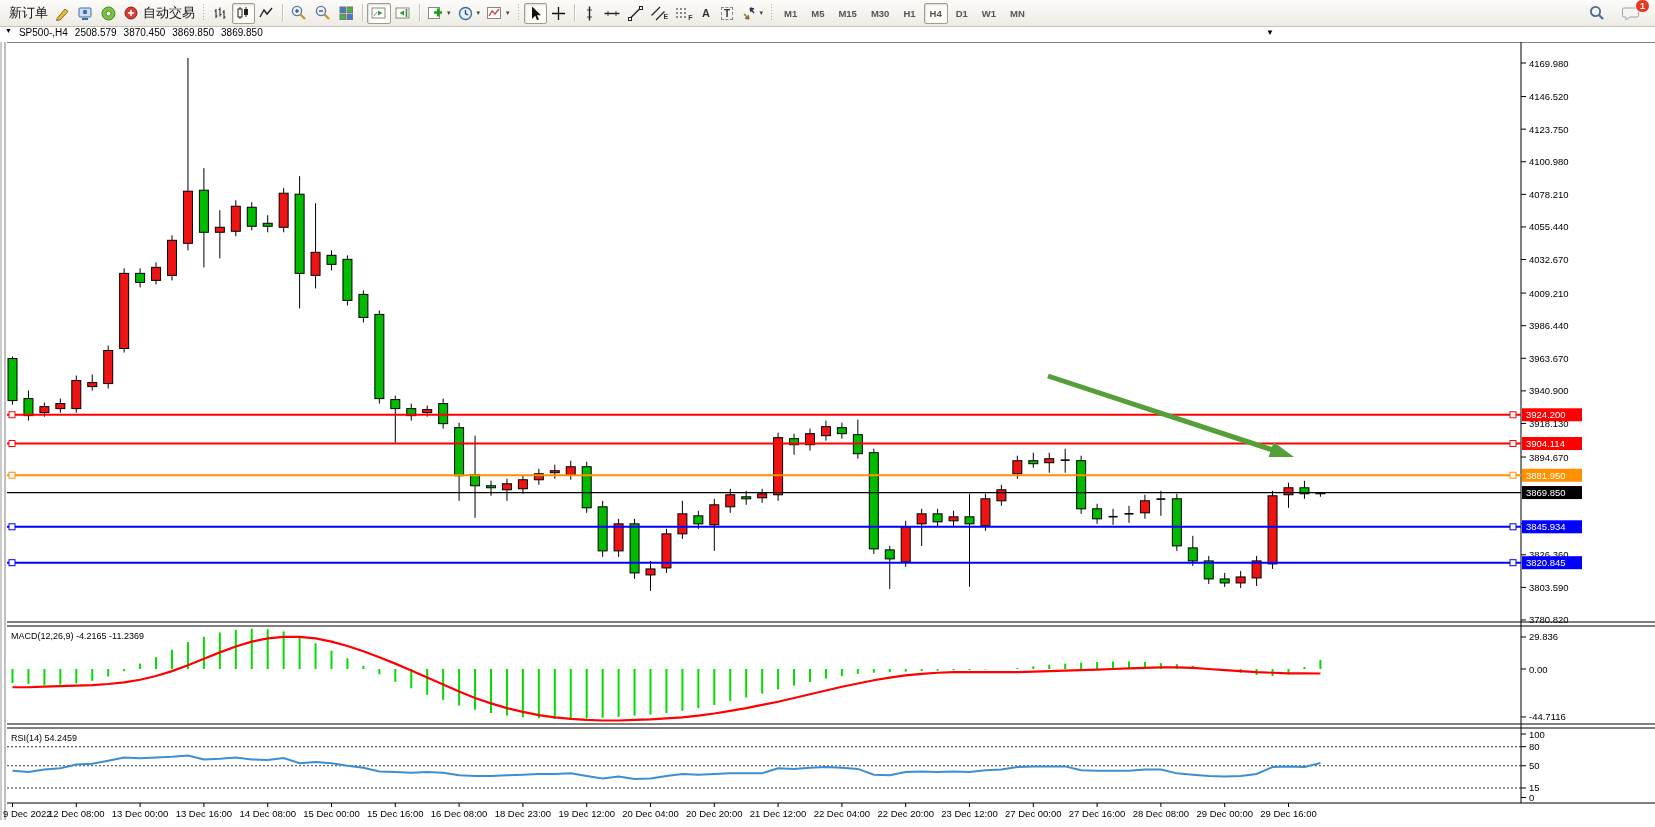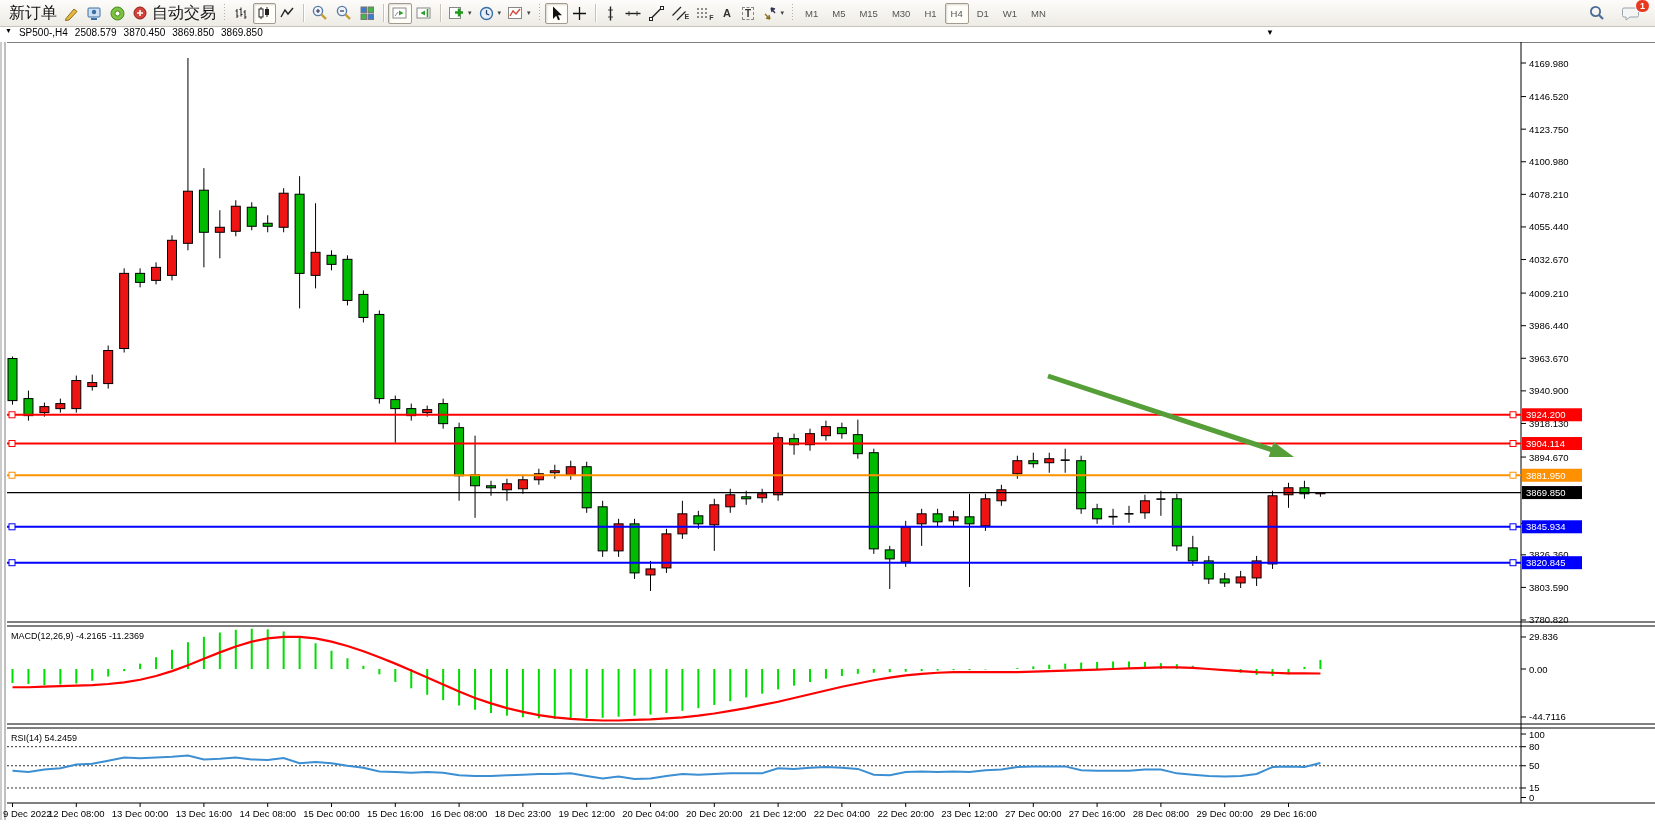--- a/index.html
+++ b/index.html
@@ -1,22 +1,22 @@
 <!DOCTYPE html>
 <html><head>
 <meta charset="utf-8">
 <style>
   html,body{margin:0;padding:0;}
   body{width:1655px;height:827px;overflow:hidden;background:#fff;font-family:"Liberation Sans",sans-serif;}
   
   .toolbar{height:27px;display:flex;align-items:center;background:linear-gradient(#fdfcfa,#edebe4);border-bottom:1px solid #c8c4ba;padding:0 3px;box-sizing:border-box;white-space:nowrap;}
   .tbtn{height:21px;min-width:21px;display:inline-flex;align-items:center;justify-content:center;padding:0 2px;border:1px solid transparent;border-radius:2px;color:#333;box-sizing:border-box;}
   .tbtn.active{background:#fffef9;border-color:#a19c8f;box-shadow:inset 1px 1px 2px rgba(0,0,0,.15);}
-  .tbtn .lbl{font-size:16px;color:#111;margin-left:3px;}
-  .tf{font-weight:normal;font-size:9.5px;color:#555;padding:0 5px;margin:0 1px;}
+  .tbtn .lbl{font-size:13px;color:#111;margin-left:3px;}
+  .tf{font-weight:bold;font-size:9.5px;color:#555;padding:0 5px;margin:0 1px;}
   .caret{font-size:7px;color:#444;margin-left:2px;}
   .grip{width:5px;height:18px;margin:0 3px;background:repeating-linear-gradient(to bottom,#b6b2a7 0 1px,transparent 1px 3px);background-size:1px 100%;background-repeat:no-repeat;background-position:center;}
   .sep{width:1px;height:18px;background:#c6c2b8;box-shadow:1px 0 0 #fff;margin:0 4px;}
   .icon{display:block;}
   .iconletter{font-size:11px;font-weight:bold;color:#333;}
   .tlabelbox{font-size:10px;font-weight:bold;color:#333;border:1px dashed #888;padding:0 2px;line-height:11px;}
   .right-tools{margin-left:auto;display:flex;align-items:center;gap:10px;margin-right:8px;}
   .chatwrap{position:relative;display:inline-flex;}
   .badge{position:absolute;top:-5px;right:-7px;background:#e7391f;color:#fff;border-radius:8px;font-size:9px;font-weight:bold;padding:1px 4px;border:1px solid #fff;}
   

